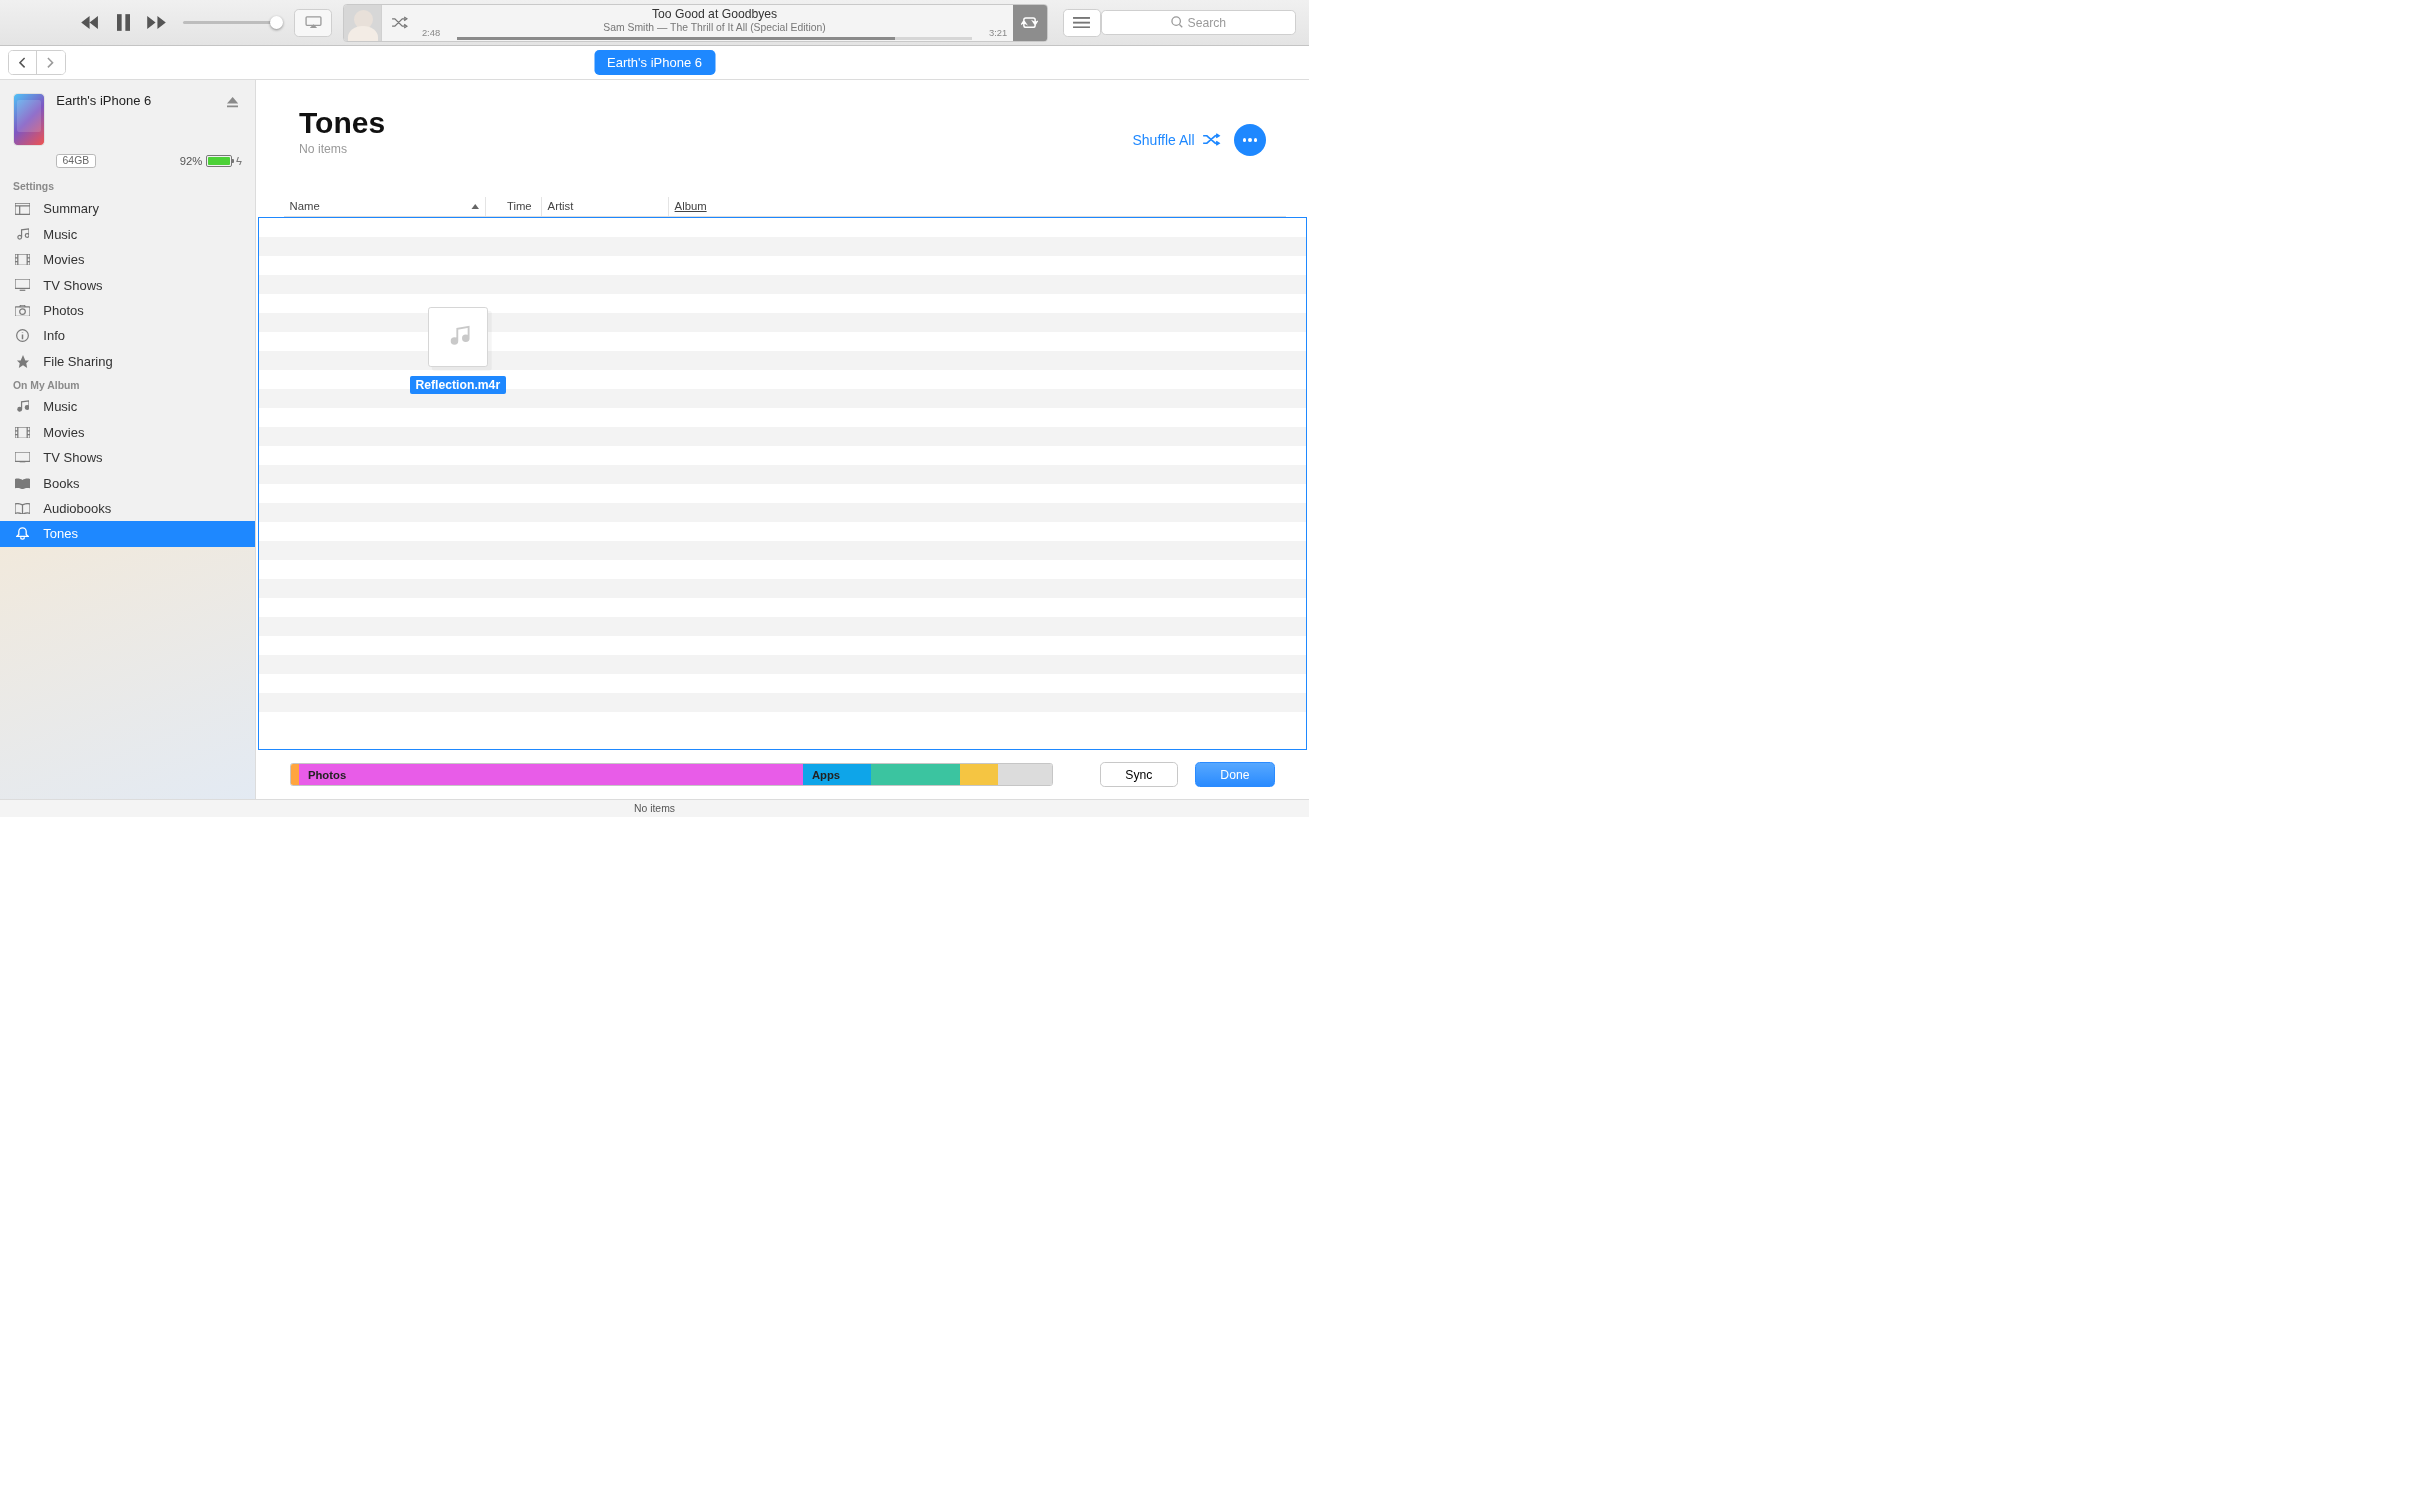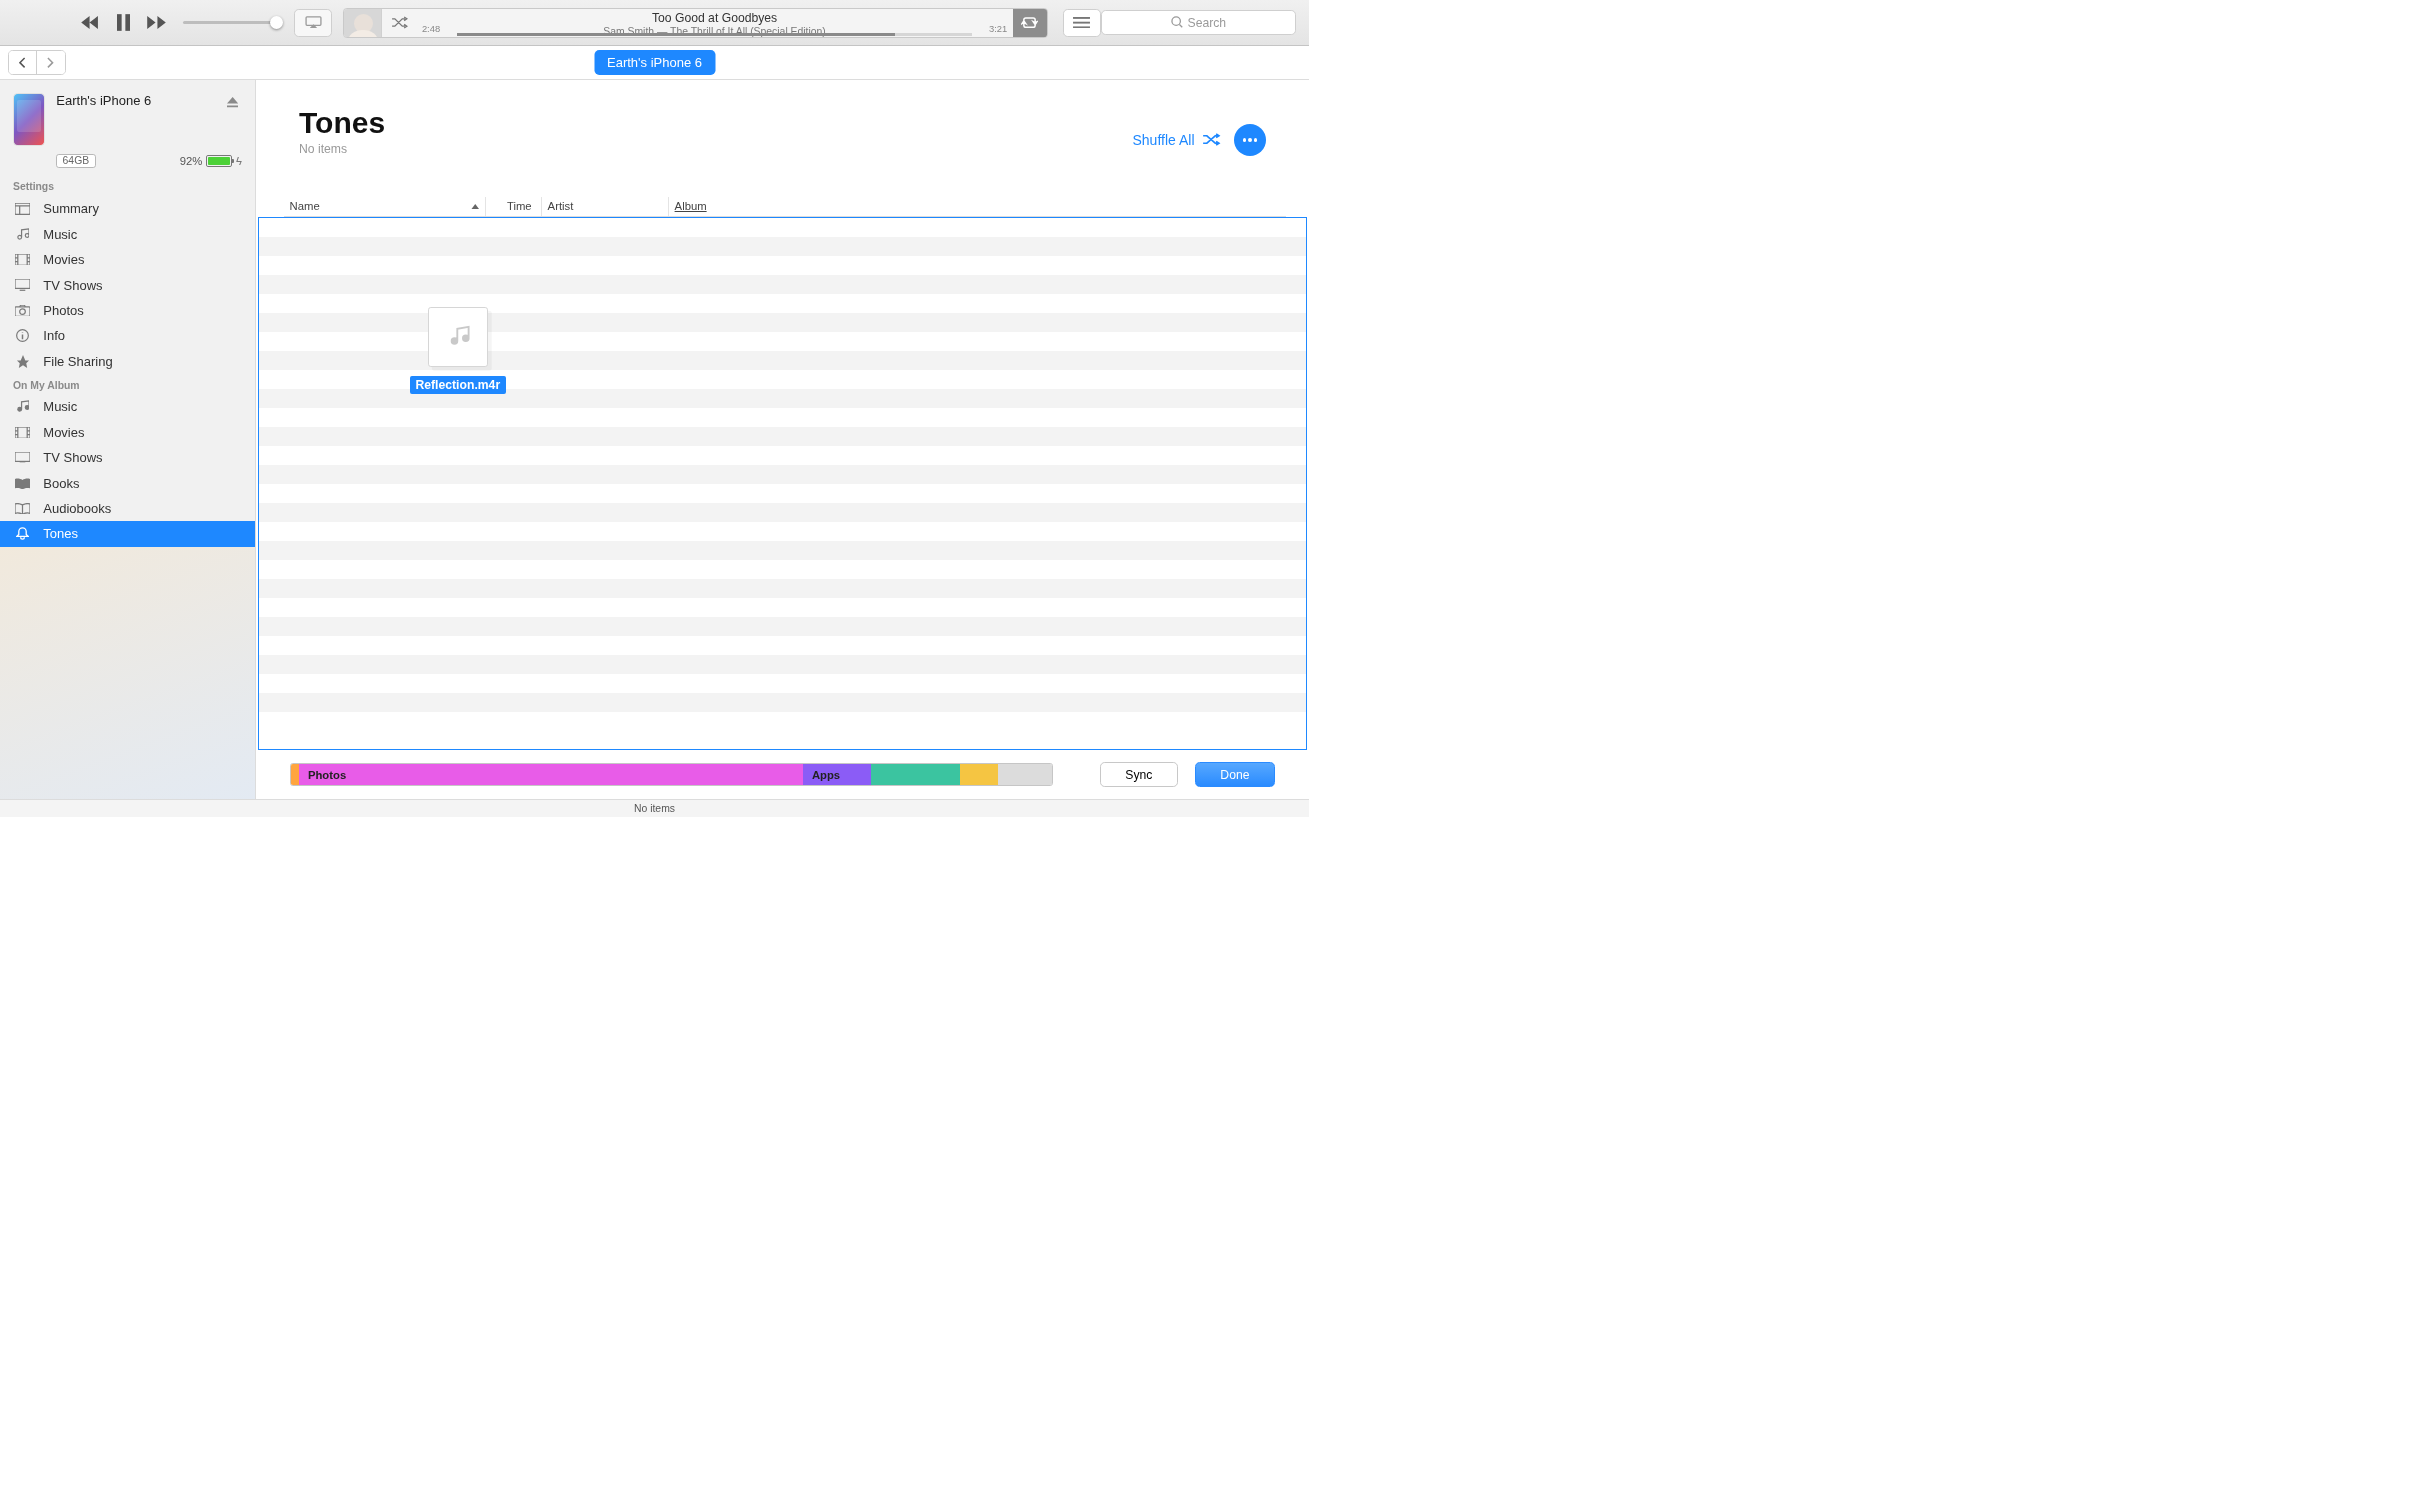--- a/index.html
+++ b/index.html
@@ -7,21 +7,21 @@
 
 
 .toolbar { height: 46px; background: linear-gradient(#f0f0f0,#e4e4e4); border-bottom:0.9px solid #c4c4c4; display:flex; align-items:center; padding: 0 7.5px 0 81px; position:relative;}
 .play-controls { display:flex; align-items:center; gap:17px; }
 .play-controls .ctrl { color:#555; display:flex; align-items:center; }
 .play-controls svg { fill:#555; }
 .vol { display:flex; align-items:center; margin-left:17px; }
 .vol-track { width:94px; height:3.8px; background:#bdbdbd; border-radius:1.9px; position:relative; }
 .vol-thumb { position:absolute; right:-5.6px; top:-4.7px; width:13px; height:13px; border-radius:50%; background:#fff; box-shadow:0 0.9px 2.8px rgba(0,0,0,.4); }
 .airplay-btn { width:38px; height:28px; border:0.9px solid #cfcfcf; border-radius:4.7px; background:#f7f7f7; margin-left:17px; display:flex; align-items:center; justify-content:center; }
-.lcd { flex:1; height:30px; margin:0 11.3px; background:#f4f4f4; border:0.9px solid #c9c9c9; border-radius:3.8px; position:relative; display:flex; align-items:stretch; }
+.lcd { flex:1; height:38px; margin:0 11.3px; background:#f4f4f4; border:0.9px solid #c9c9c9; border-radius:3.8px; position:relative; display:flex; align-items:stretch; }
 .lcd-art { width:38px; background:#d7d7d7; border-right:0.9px solid #d0d0d0; position:relative; overflow:hidden; border-radius:2.8px 0 0 2.8px;}
 .lcd-art .head { position:absolute; top:5.6px; left:9.4px; width:19px; height:19px; border-radius:50%; background:#e8e0d9;}
 .lcd-art .body { position:absolute; top:21px; left:3.8px; width:30px; height:22.6px; border-radius:50% 50% 0 0; background:#f3ece5;}
 .shuffle-mini { width:34px; display:flex; align-items:center; justify-content:center; color:#777; }
 .lcd-center { flex:1; position:relative; }
 .lcd-title { text-align:center; font-size:12.2px; color:#333; margin-top:2.8px; }
 .lcd-sub { text-align:center; font-size:10.4px; color:#777; margin-top:0.9px; }
 .lcd-time-l { position:absolute; left:5.6px; bottom:2.8px; font-size:9.4px; color:#888;}
 .lcd-time-r { position:absolute; right:5.6px; bottom:2.8px; font-size:9.4px; color:#888;}
 .lcd-bar { position:absolute; left:41px; right:41px; bottom:0.9px; height:2.8px; background:#d6d6d6; }
@@ -87,21 +87,21 @@
 .file-drag { position:absolute; left:151px; top:89px; text-align:left;}
 .file-box { width:60px; height:60px; background:#fff; border:0.9px solid #d6d6d6; border-radius:2.8px; display:flex; align-items:center; justify-content:center; box-shadow:3.8px 3.8px 0 rgba(0,0,0,.04); margin:0 auto;}
 .file-label { margin-top:9.4px; display:inline-block; background:#1e88ff; color:#fff; font-size:12.2px; font-weight:600; padding:1.9px 5.6px; border-radius:1.9px;}
 
 
 .bottom-bar { height:49px; display:flex; align-items:center; padding:0 34px 0 34px; gap:17px;}
 .storage { flex:0 0 763px; height:22.6px; border:0.9px solid #c6c6c6; border-radius:2.8px; display:flex; overflow:hidden;}
 .seg { height:100%; display:flex; align-items:center; padding-left:9.4px; font-size:11.3px; font-weight:700; color:#222;}
 .seg.orange{background:#ffa53f;flex:0 0 7.5px;padding:0;}
 .seg.photos{background:#e85ce8;flex:0 0 504px;}
-.seg.apps{background:#8b5cf6;flex:0 0 68px;}
+.seg.apps{background:#0ea5e9;flex:0 0 68px;}
 .seg.teal{background:#3bc4a0;flex:0 0 89px;}
 .seg.yel{background:#f5c542;flex:0 0 38px;}
 .seg.gray{background:#dcdcdc;flex:1;}
 .btn { height:24.5px; border:0.9px solid #c8c8c8; border-radius:4.7px; padding:0 24.5px; font-size:12.2px; background:#fff; display:flex; align-items:center;}
 .btn.primary { background:linear-gradient(#57a8ff,#2a8bff); color:#fff; border-color:#2a8bff;}
 
 
 .status { height:18px; background:#f4f4f4; border-top:0.9px solid #dcdcdc; font-size:10.4px; color:#555; display:flex; align-items:center; justify-content:center;}
 </style>
 </head>

